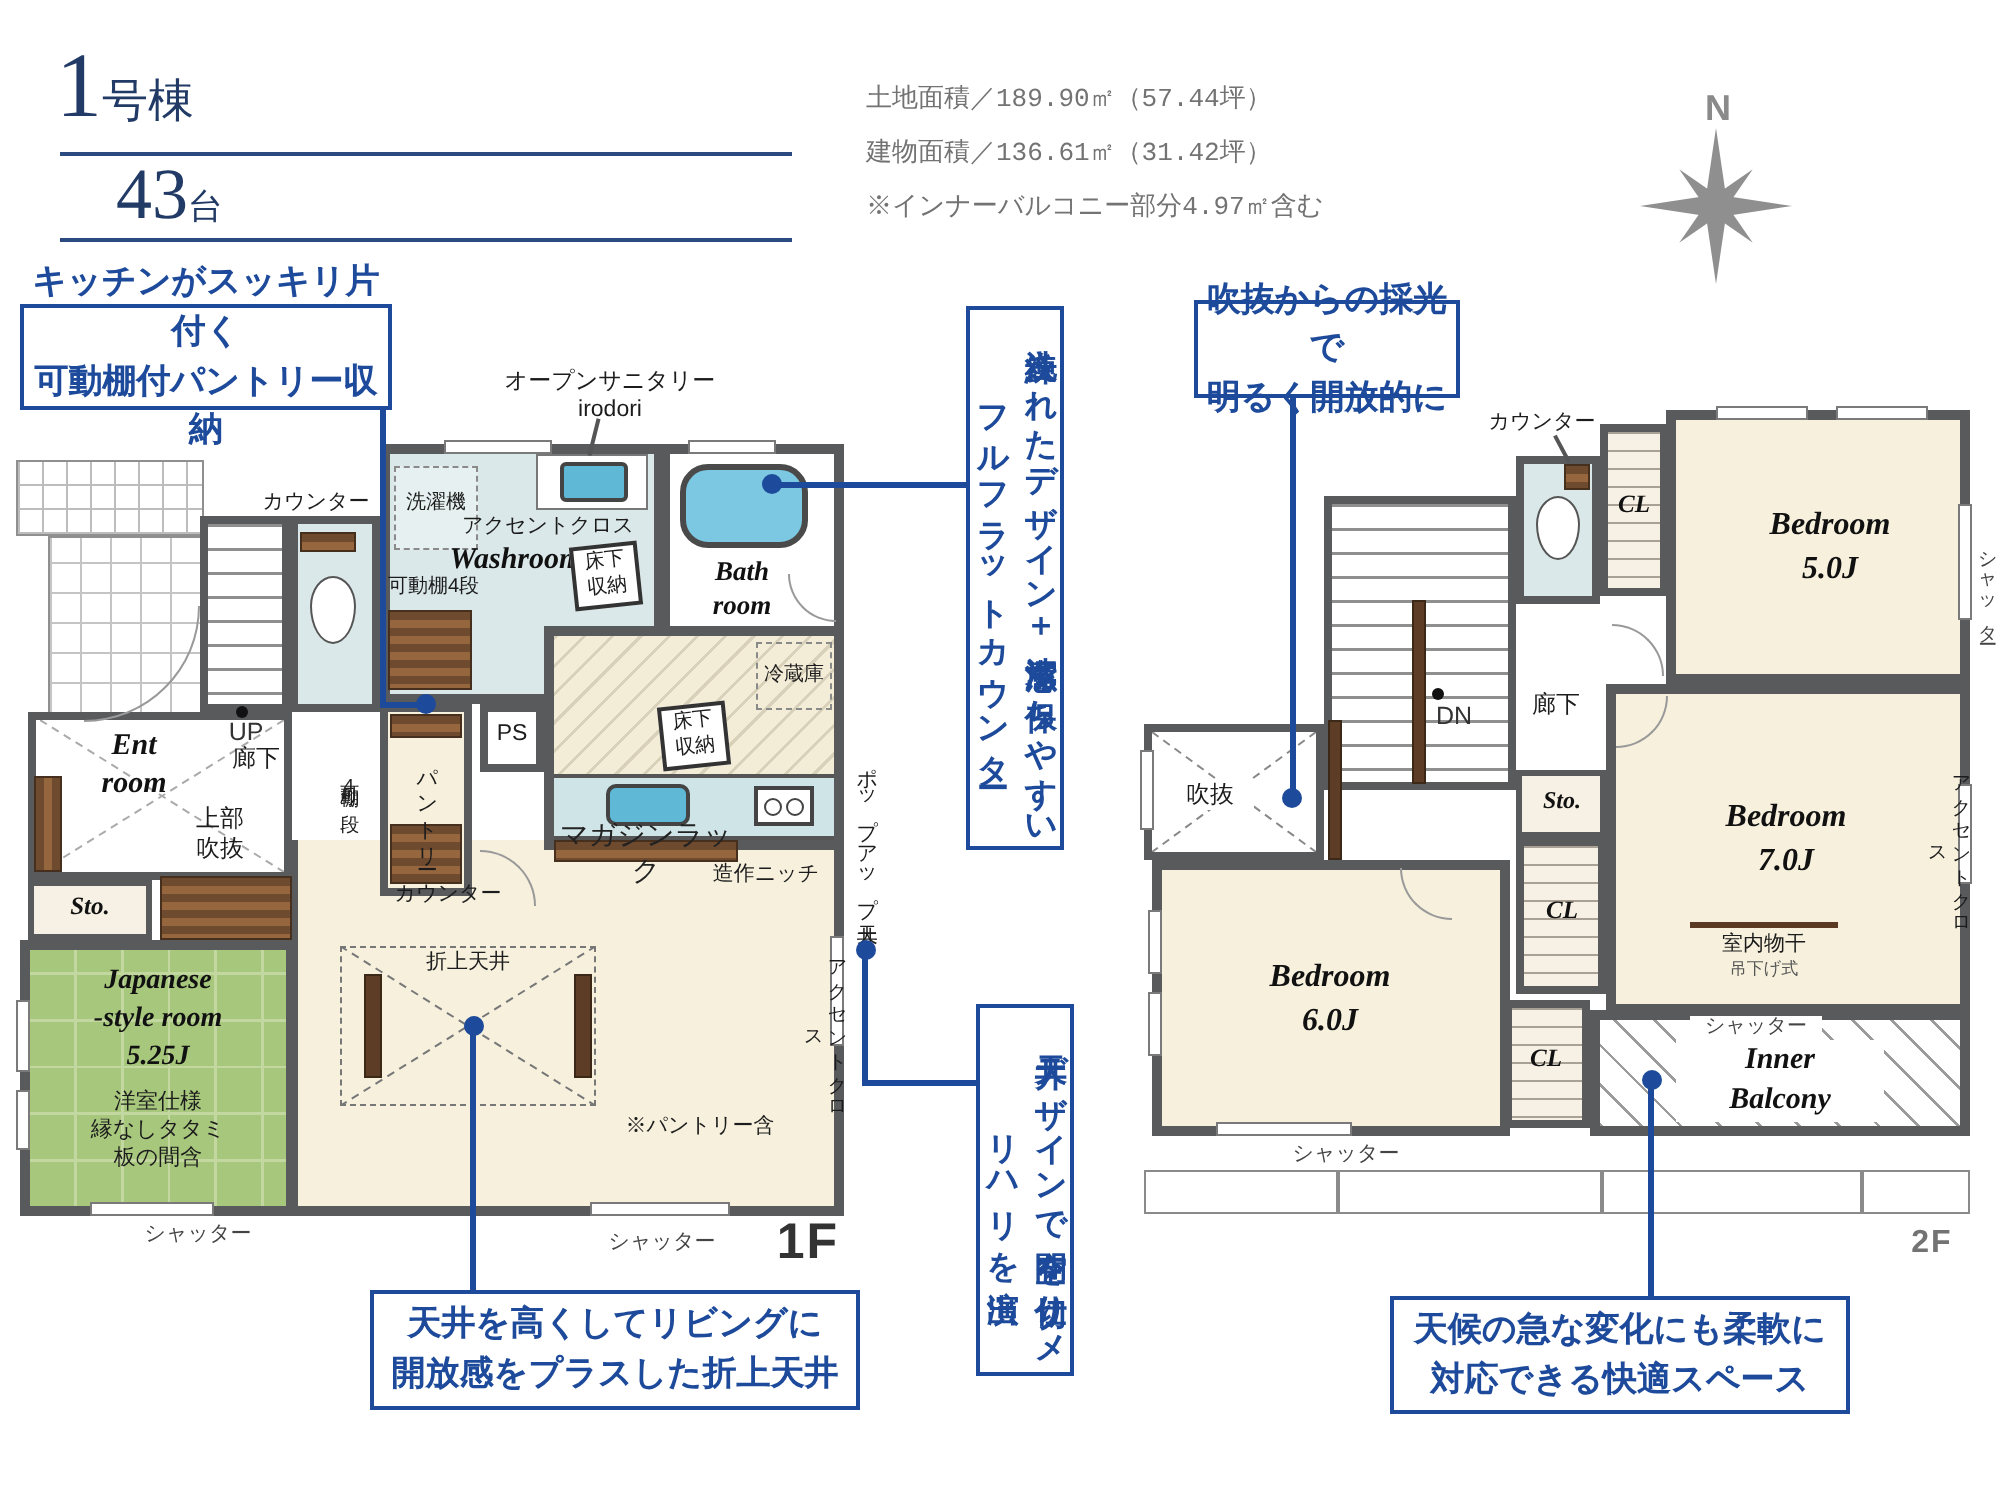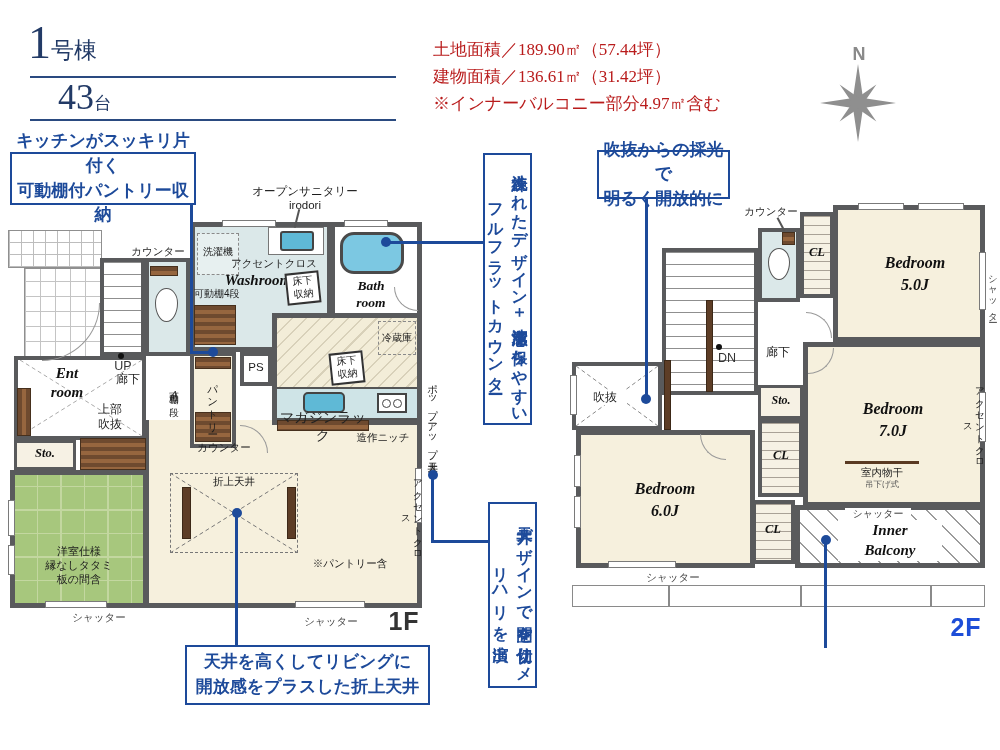--- a/index.html
+++ b/index.html
@@ -45,21 +45,21 @@
     <span style="font-size:23px">号棟</span>
   </div>
   <div class="a" style="left:30px;top:76px;width:366px;height:1.6px;background:#2a4a80"></div>
   <div class="a" style="left:58px;top:79px;display:flex;align-items:baseline;color:#223a66;font-family:'Liberation Serif',serif">
     <span style="font-size:36px;line-height:1">4</span>
     <span style="font-size:36px;line-height:1">3</span>
     <span style="font-size:17.5px">台</span>
   </div>
   <div class="a" style="left:30px;top:119px;width:366px;height:1.6px;background:#2a4a80"></div>
 
-  <div class="a" style="left:433px;top:36px;font-family:Liberation Serif, serif;font-size:17px;line-height:27px;color:#b91c1c">
+  <div class="a" style="left:433px;top:36px;font-family:Liberation Mono, monospace;font-size:13px;line-height:27px;color:#737373">
     <span style="display:block">土地面積／189.90㎡（57.44坪）</span>
     <span style="display:block">建物面積／136.61㎡（31.42坪）</span>
     <span style="display:block">※インナーバルコニー部分4.97㎡含む</span>
   </div>
 
   <svg class="a" style="left:812px;top:36px" width="92" height="112" viewBox="0 0 92 112">
     <text x="47" y="24" font-size="18" font-weight="bold" fill="#8a8a8a" text-anchor="middle" font-family="Liberation Sans, sans-serif">N</text>
     <g fill="#8f8f8f">
       <polygon points="46,28 51,62 84,67 51,72 46,106 41,72 8,67 41,62"></polygon>
       <polygon transform="rotate(45 46 67)" points="46,41 50,63 72,67 50,71 46,93 42,71 20,67 42,63"></polygon>
@@ -115,20 +115,23 @@
   <div class="lab z12" style="left:86px;top:402px;width:48px;font-size:12px">上部
 吹抜</div>
   <div class="lab z12" style="left:112px;top:372px;width:32px;font-size:12px">廊下</div>
 
   <div class="room r3" style="left:14px;top:440px;width:62px;height:30px;background:#f6f1e4"></div>
   <div class="lab rn z10" style="left:22px;top:446px;width:46px;font-size:12.5px">Sto.</div>
 
   <div class="brown z10" style="left:80px;top:438px;width:66px;height:32px"></div>
 
   <div class="room" style="left:10px;top:470px;width:138px;height:138px;background-color:#a7c77d;background-image:repeating-linear-gradient(0deg,transparent 0 22px,#c3d7a0 22px 23.4px),repeating-linear-gradient(90deg,transparent 0 22px,#c3d7a0 22px 23.4px)"></div>
+  <div class="lab rn z10" style="left:16px;top:482px;width:126px;font-size:14px;line-height:1.35">Japanese
+-style room
+5.25J</div>
   <div class="lab z10" style="left:16px;top:545px;width:126px;font-size:11px">洋室仕様
 縁なしタタミ
 板の間含</div>
   <div class="lab" style="left:66px;top:611px;width:66px;font-size:10.5px;color:#444">シャッター</div>
 
   <div class="room r4" style="left:190px;top:352px;width:46px;height:96px;background:#f6f0dd"></div>
   <div class="brown z10" style="left:195px;top:357px;width:36px;height:12px"></div>
   <div class="brown z10" style="left:195px;top:412px;width:36px;height:30px"></div>
   <div class="lab vt z12" style="left:206px;top:368px;height:70px;font-size:10.5px">パントリー</div>
   <div class="lab vt" style="left:168px;top:362px;height:62px;font-size:9.5px;z-index:12">可動棚4段</div>
@@ -242,21 +245,21 @@
 
   <div class="win" style="left:858px;top:203px;width:46px;height:7px"></div>
   <div class="win" style="left:918px;top:203px;width:46px;height:7px"></div>
   <div class="win" style="left:979px;top:252px;width:7px;height:58px"></div>
   <div class="win" style="left:979px;top:392px;width:7px;height:50px"></div>
   <div class="win" style="left:570px;top:375px;width:7px;height:40px"></div>
   <div class="win" style="left:574px;top:455px;width:7px;height:32px"></div>
   <div class="win" style="left:574px;top:496px;width:7px;height:32px"></div>
   <div class="win" style="left:608px;top:561px;width:68px;height:7px"></div>
   <div class="lab vt" style="left:987px;top:262px;height:62px;font-size:9.5px;color:#444">シャッター</div>
-  <div class="lab" style="left:942px;top:612px;width:48px;font-size:25px;color:#1d4ed8;font-weight:bold;letter-spacing:1px">2F</div>
+  <div class="lab" style="left:942px;top:612px;width:48px;font-size:16px;color:#737373;font-weight:bold;letter-spacing:1px">2F</div>
 
   <div class="cline" style="left:190px;top:205px;width:2.5px;height:148px"></div>
   <div class="cline" style="left:190px;top:351px;width:24px;height:2.5px"></div>
   <div class="cdot" style="left:208px;top:347px"></div>
 
   <div class="cline" style="left:390px;top:241px;width:93px;height:2.5px"></div>
   <div class="cdot" style="left:381px;top:237px"></div>
 
   <div class="cline" style="left:645px;top:199px;width:2.5px;height:198px"></div>
   <div class="cdot" style="left:641px;top:394px"></div>
@@ -272,15 +275,17 @@
   <div class="cdot" style="left:821px;top:535px"></div>
 
   <div class="co" style="left:10px;top:152px;width:186px;height:53px">キッチンがスッキリ片付く
 可動棚付パントリー収納</div>
   <div class="co cov" style="left:483px;top:153px;width:49px;height:272px;padding:5px 3px">洗練されたデザイン＋清潔感を保ちやすいフルフラットカウンター</div>
   <div class="co" style="left:597px;top:150px;width:133px;height:49px">吹抜からの採光で
 明るく開放的に</div>
   <div class="co cov" style="left:488px;top:502px;width:49px;height:186px;padding:5px 3px">天井デザインで空間を仕切りメリハリを演出</div>
   <div class="co" style="left:185px;top:645px;width:245px;height:60px">天井を高くしてリビングに
 開放感をプラスした折上天井</div>
+  <div class="co" style="left:695px;top:648px;width:230px;height:59px">天候の急な変化にも柔軟に
+対応できる快適スペース</div>
 
 
 </div>
 
 </body></html>

